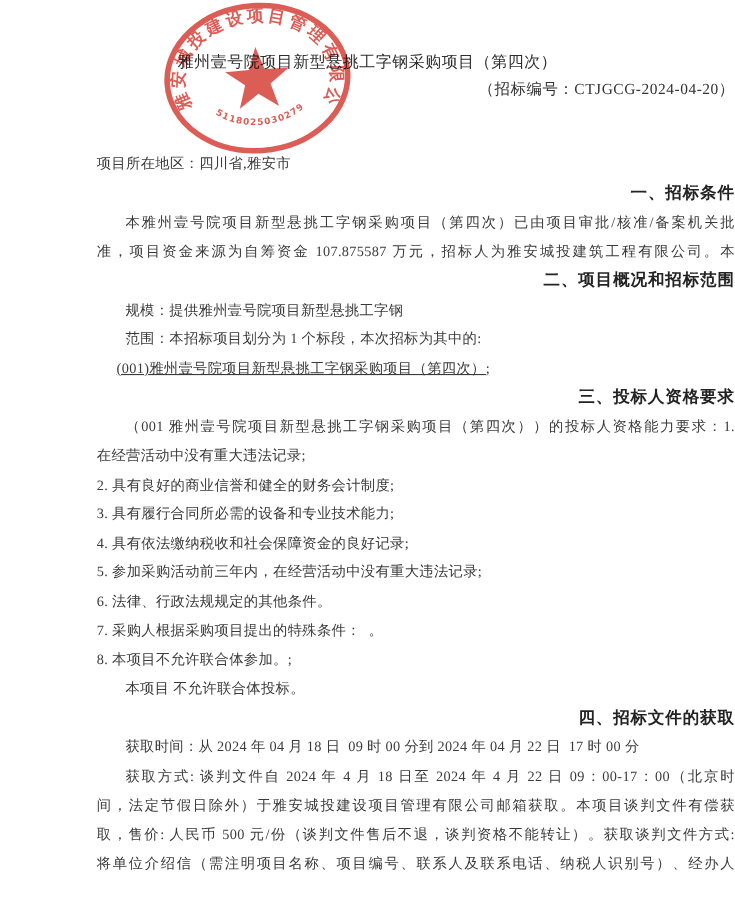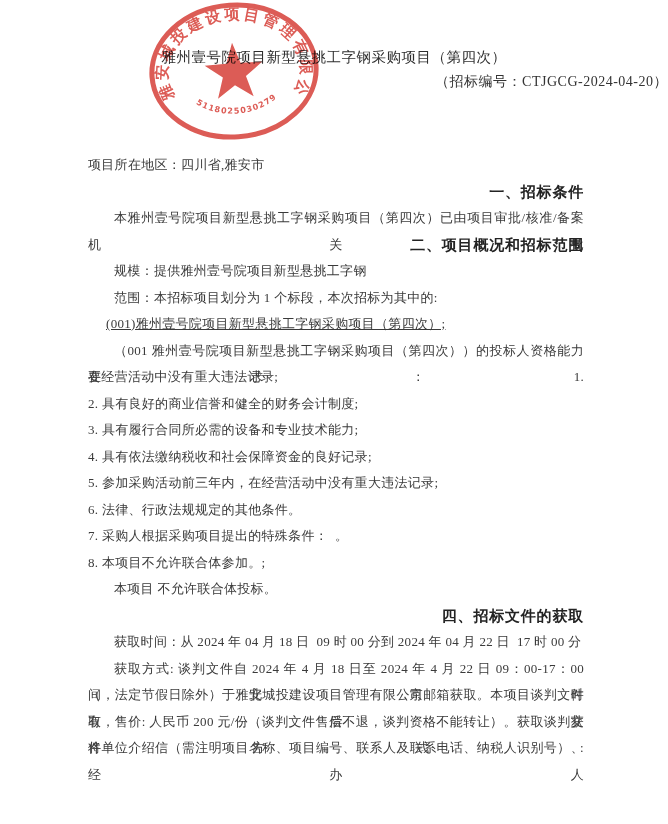--- a/index.html
+++ b/index.html
@@ -14,22 +14,22 @@
   }
   .title-block { padding-top:46px; text-align:center; }
   .title-main {
     font-size:14.5px; line-height:22px; color:#2e2e2e;
     letter-spacing:0.5px; font-weight:500;
   }
   .title-sub {
     font-size:14px; line-height:28px; color:#333333; letter-spacing:0.5px;text-align:right;
   }
   .content {
-    margin-top:56px;
-    padding-left:88px; padding-right:84px;
+    margin-top:40px;
+    padding-left:88px; 
     font-size:13px;
   }
   .line {
     line-height:26.5px; height:26.5px;
     white-space:pre-wrap;
     color:#3a3a3a;
     letter-spacing:0.3px;
   }
   .heading {
     font-weight:bold; font-size:15px; color:#232323; letter-spacing:0.8px;text-align:right;
@@ -58,42 +58,44 @@
   <div class="title-block">
     <div class="title-main">雅州壹号院项目新型悬挑工字钢采购项目（第四次）</div>
     <div class="title-sub">（招标编号：CTJGCG-2024-04-20）</div>
   </div>
 
   <div class="content">
     <div class="line">项目所在地区：四川省,雅安市</div>
 
     <div class="line heading">一、招标条件</div>
     <div class="line ind2 fill">本雅州壹号院项目新型悬挑工字钢采购项目（第四次）已由项目审批/核准/备案机关批</div>
+    <div class="line fill">准，项目资金来源为自筹资金 107.875587 万元，招标人为雅安城投建筑工程有限公司。本</div>
 
     <div class="line heading">二、项目概况和招标范围</div>
     <div class="line ind2">规模：提供雅州壹号院项目新型悬挑工字钢</div>
     <div class="line ind2">范围：本招标项目划分为 1 个标段，本次招标为其中的:</div>
     <div class="line ind15">(001)雅州壹号院项目新型悬挑工字钢采购项目（第四次）;</div>
 
+    <div class="line heading">三、投标人资格要求</div>
     <div class="line ind2 fill">（001 雅州壹号院项目新型悬挑工字钢采购项目（第四次））的投标人资格能力要求：1.</div>
     <div class="line">在经营活动中没有重大违法记录;</div>
     <div class="line">2. 具有良好的商业信誉和健全的财务会计制度;</div>
     <div class="line">3. 具有履行合同所必需的设备和专业技术能力;</div>
     <div class="line">4. 具有依法缴纳税收和社会保障资金的良好记录;</div>
     <div class="line">5. 参加采购活动前三年内，在经营活动中没有重大违法记录;</div>
     <div class="line">6. 法律、行政法规规定的其他条件。</div>
     <div class="line">7. 采购人根据采购项目提出的特殊条件：  。</div>
     <div class="line">8. 本项目不允许联合体参加。;</div>
     <div class="line ind2"><span>本项目 </span><span class="italic-seg">不允许</span><span>联合体投标。</span></div>
 
     <div class="line heading">四、招标文件的获取</div>
     <div class="line ind2">获取时间：从 2024 年 04 月 18 日  09 时 00 分到 2024 年 04 月 22 日  17 时 00 分</div>
     <div class="line ind2 fill">获取方式: 谈判文件自 2024 年 4 月 18 日至 2024 年 4 月 22 日 09：00-17：00（北京时</div>
     <div class="line fill">间，法定节假日除外）于雅安城投建设项目管理有限公司邮箱获取。本项目谈判文件有偿获</div>
-    <div class="line fill">取，售价: 人民币 200 元/份（谈判文件售后不退，谈判资格不能转让）。获取谈判文件方式:</div>
+    <div class="line fill">取，售价: 人民币 500 元/份（谈判文件售后不退，谈判资格不能转让）。获取谈判文件方式:</div>
     <div class="line fill">将单位介绍信（需注明项目名称、项目编号、联系人及联系电话、纳税人识别号）、经办人</div>
   </div>
 
   <div class="seal">
     <svg viewBox="0 0 176 140" xmlns="http://www.w3.org/2000/svg">
       <defs>
         <path id="sealTopArc" d="M 28.2 91.6 A 66 51 0 1 1 147.8 91.6" fill="none"></path>
         <path id="sealBottomArc" d="M 45.1 97 A 56 42 0 0 0 130.9 97" fill="none"></path>
       </defs>
       <ellipse cx="88" cy="70" rx="81" ry="65" fill="none" stroke="#d8453e" stroke-width="5"></ellipse>

